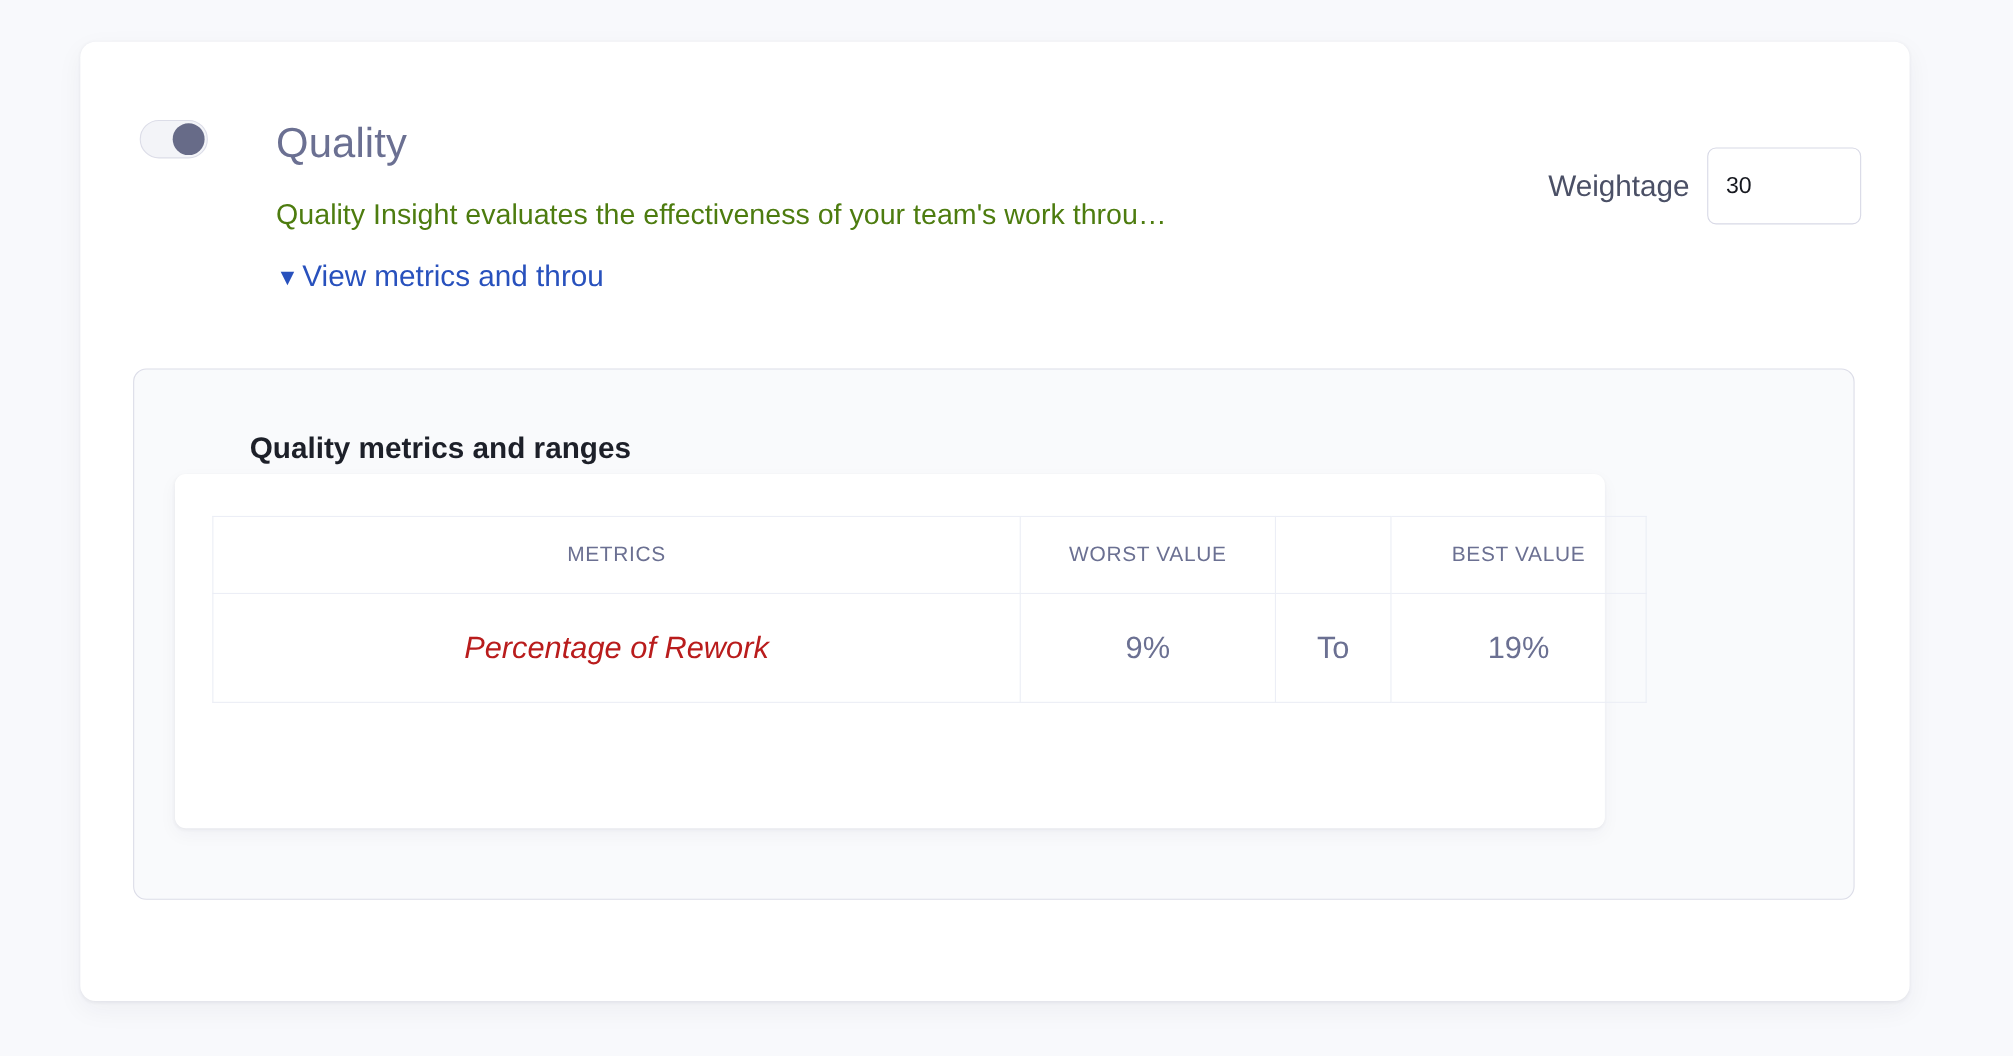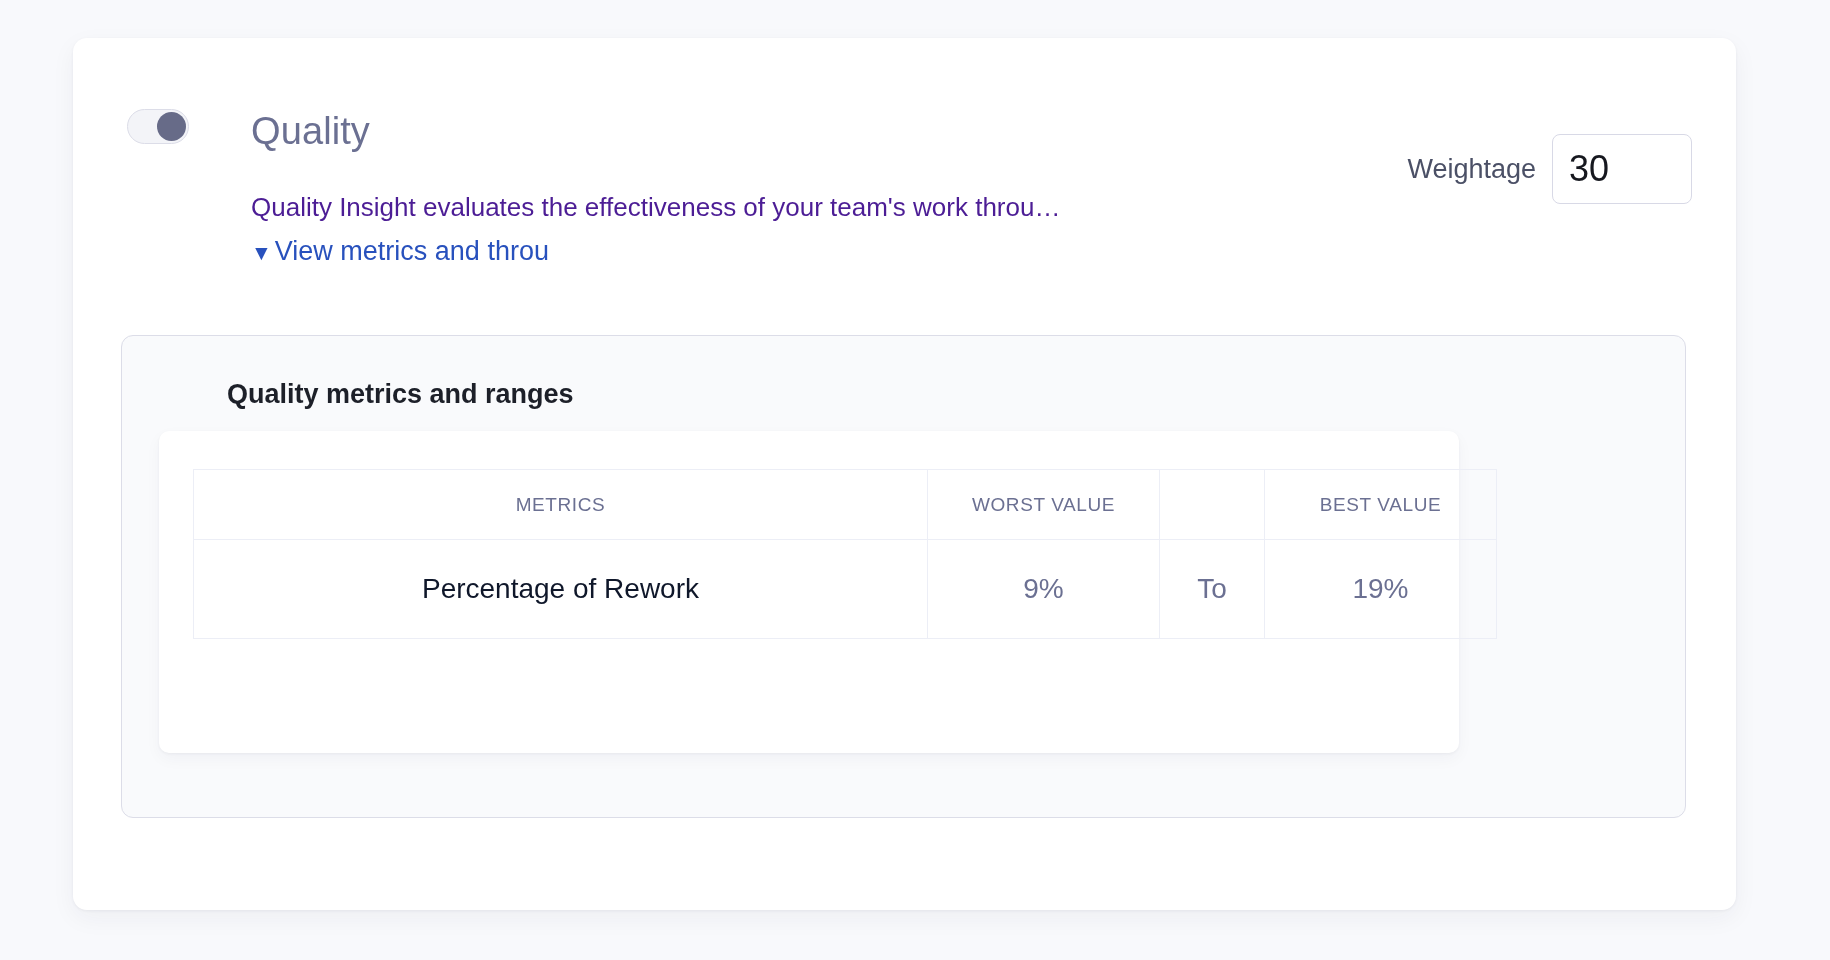--- a/index.html
+++ b/index.html
@@ -57,24 +57,23 @@
   }
 
   
   .insight-desc {
     position: absolute;
     left: 178px;
     top: 140px;
     width: 900px;
     font-size: 26px;
     line-height: 34px;
-    color: #4c1d95;
+    color: #4d7c0f;
     white-space: nowrap;
     overflow: hidden;
-    margin-top: 12px;
   }
 
   
   .weightage-wrap {
     position: absolute;
     right: 44px;
     top: 96px;
     display: flex;
     align-items: center;
     gap: 16px;
@@ -83,21 +82,21 @@
     font-size: 27px;
     color: #4b5066;
   }
   .weightage-input {
     width: 140px;
     height: 70px;
     border: 1px solid #d8d9e6;
     border-radius: 8px;
     background: #ffffff;
     font-family: "Liberation Sans", sans-serif;
-    font-size: 36px;
+    font-size: 21px;
     color: #16181f;
     padding: 0 16px;
     outline: none;
   }
 
   
   .view-link {
     position: absolute;
     left: 178px;
     top: 198px;
@@ -125,21 +124,21 @@
     width: 1565px;
     height: 483px;
     background: #f9fafc;
     border: 1px solid #dcdde8;
     border-radius: 12px;
   }
 
   .ranges-heading {
     position: absolute;
     left: 105px;
-    top: 43px;
+    top: 56px;
     font-size: 27px;
     font-weight: bold;
     color: #1d2029;
   }
 
   
   .table-card {
     position: absolute;
     left: 37px;
     top: 95px;
@@ -177,21 +176,21 @@
     height: 99px;
     padding: 0 34px;
     font-size: 28px;
     font-weight: 400;
   }
   .col-metric   { width: 734px; }
   .col-worst    { width: 232px; }
   .col-to       { width: 105px; }
   .col-best     { width: 232px; }
 
-  td.cell-metric { color: #0f172a; }
+  td.cell-metric { color: #b91c1c; font-style: italic; }
   td.cell-value,
   td.cell-to     { color: #6b7092; }
 </style>
 </head>
 <body>
 
 <div class="insight-card">
 
   <div class="toggle-switch">
     <div class="toggle-knob"></div>

